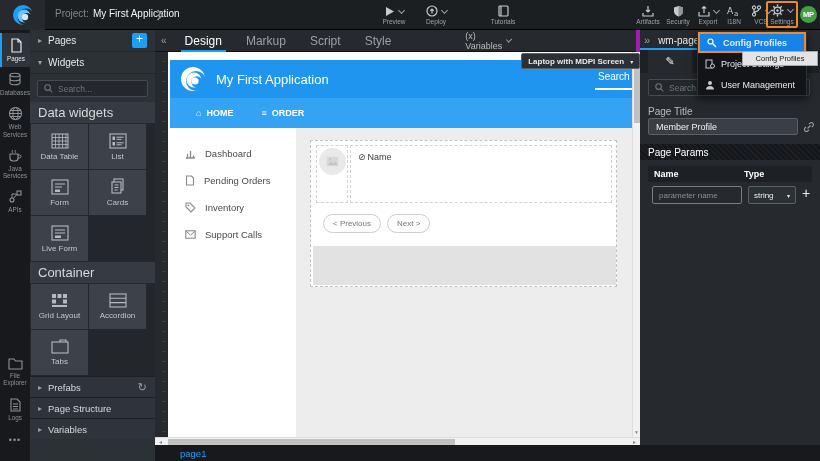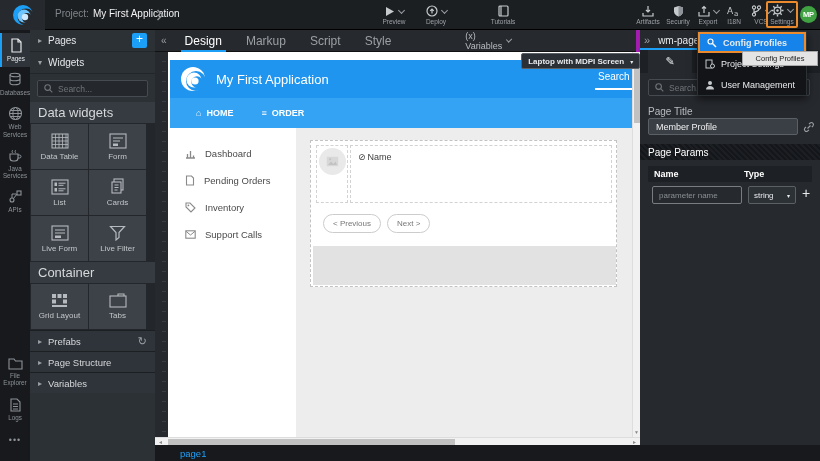--- a/index.html
+++ b/index.html
@@ -291,72 +291,73 @@
       <div class="tile">
         <svg width="18" height="16" viewBox="0 0 18 16">
           <rect x="1" y="1" width="16" height="14" fill="none" stroke="#b6babe" stroke-width="1"></rect>
           <path d="M1 4.5h16M1 8h16M1 11.5h16M4.5 1v14M8 1v14M11.5 1v14M15 1v14" stroke="#b6babe" stroke-width="0.8"></path>
         </svg>
         <span class="lbl">Data Table</span>
       </div>
       <div class="tile">
         <svg width="18" height="16" viewBox="0 0 18 16">
           <rect x="1" y="1" width="16" height="14" fill="none" stroke="#b6babe" stroke-width="1.1"></rect>
-          <path d="M4 5h10M4 8h7" stroke="#b6babe" stroke-width="1.2"></path>
-            <rect x="4" y="10.5" width="5" height="2.5" fill="#b6babe"></rect>
-        </svg>
-        <span class="lbl">Form</span>
-      </div>
-      <div class="tile">
-        <svg width="18" height="16" viewBox="0 0 18 16">
-          <rect x="1" y="1" width="16" height="14" fill="none" stroke="#b6babe" stroke-width="1.1"></rect>
           <rect x="3.5" y="3.5" width="2.5" height="3.5" fill="#b6babe"></rect>
             <path d="M7.5 4.2h7M7.5 6.3h5" stroke="#b6babe" stroke-width="1"></path>
           <rect x="3.5" y="9" width="2.5" height="3.5" fill="#b6babe"></rect>
             <path d="M7.5 9.8h7M7.5 11.8h5" stroke="#b6babe" stroke-width="1"></path>
         </svg>
         <span class="lbl">List</span>
       </div>
       <div class="tile">
+        <svg width="18" height="16" viewBox="0 0 18 16">
+          <rect x="1" y="1" width="16" height="14" fill="none" stroke="#b6babe" stroke-width="1.1"></rect>
+          <path d="M4 5h10M4 8h7" stroke="#b6babe" stroke-width="1.2"></path>
+            <rect x="4" y="10.5" width="5" height="2.5" fill="#b6babe"></rect>
+        </svg>
+        <span class="lbl">Form</span>
+      </div>
+      <div class="tile">
         <svg width="16" height="17" viewBox="0 0 16 17">
           <rect x="4" y="1" width="9" height="11" fill="none" stroke="#b6babe" stroke-width="1.1"></rect>
           <rect x="2" y="4" width="9" height="11" fill="#3d4249" stroke="#b6babe" stroke-width="1.1"></rect>
           <path d="M4.5 7h4M4.5 9.5h4M4.5 12h3" stroke="#b6babe" stroke-width="1"></path>
         </svg>
         <span class="lbl">Cards</span>
       </div>
       <div class="tile">
         <svg width="18" height="16" viewBox="0 0 18 16">
           <rect x="1" y="1" width="16" height="14" fill="none" stroke="#b6babe" stroke-width="1.1"></rect>
           <path d="M4 5h10M4 8h10" stroke="#b6babe" stroke-width="1.2"></path>
             <rect x="4" y="10.5" width="6" height="2.5" fill="#b6babe"></rect>
         </svg>
         <span class="lbl">Live Form</span>
-      </div>
-      <div class="tile">
-        <svg width="17" height="16" viewBox="0 0 17 16">
-          <path d="M1.5 1.5h14l-5.5 6v5l-3 2.5v-7.5z" fill="none" stroke="#b6babe" stroke-width="1.2"></path>
-        </svg>
-        <span class="lbl">Live Filter</span>
       </div>
     </div>
     <div class="grp-hdr">
       <span>Container</span>
     </div>
     <div class="tile-wrap">
       <div class="tile">
         <svg width="17" height="15" viewBox="0 0 17 15">
           <rect x="1" y="1" width="4" height="4" fill="#b6babe"></rect>
             <rect x="6.5" y="1" width="4" height="4" fill="#b6babe"></rect>
             <rect x="12" y="1" width="4" height="4" fill="#b6babe"></rect>
           <rect x="1" y="6.5" width="4" height="4" fill="#b6babe"></rect>
             <rect x="12" y="6.5" width="4" height="4" fill="#b6babe"></rect>
           <rect x="1" y="12" width="15" height="2" fill="#b6babe"></rect>
         </svg>
         <span class="lbl">Grid Layout</span>
+      </div>
+      <div class="tile">
+        <svg width="18" height="15" viewBox="0 0 18 15">
+          <rect x="1" y="1" width="16" height="13" fill="none" stroke="#b6babe" stroke-width="1.1"></rect>
+          <path d="M1 5.3h16M1 9.6h16" stroke="#b6babe" stroke-width="1.1"></path>
+        </svg>
+        <span class="lbl">Accordion</span>
       </div>
       <div class="tile">
         <svg width="18" height="15" viewBox="0 0 18 15">
           <rect x="1" y="3" width="16" height="11" fill="none" stroke="#b6babe" stroke-width="1.1"></rect>
           <path d="M9 3V1h6v2" fill="none" stroke="#b6babe" stroke-width="1.1"></path>
         </svg>
         <span class="lbl">Tabs</span>
       </div>
     </div>
     <div class="acc-row">

